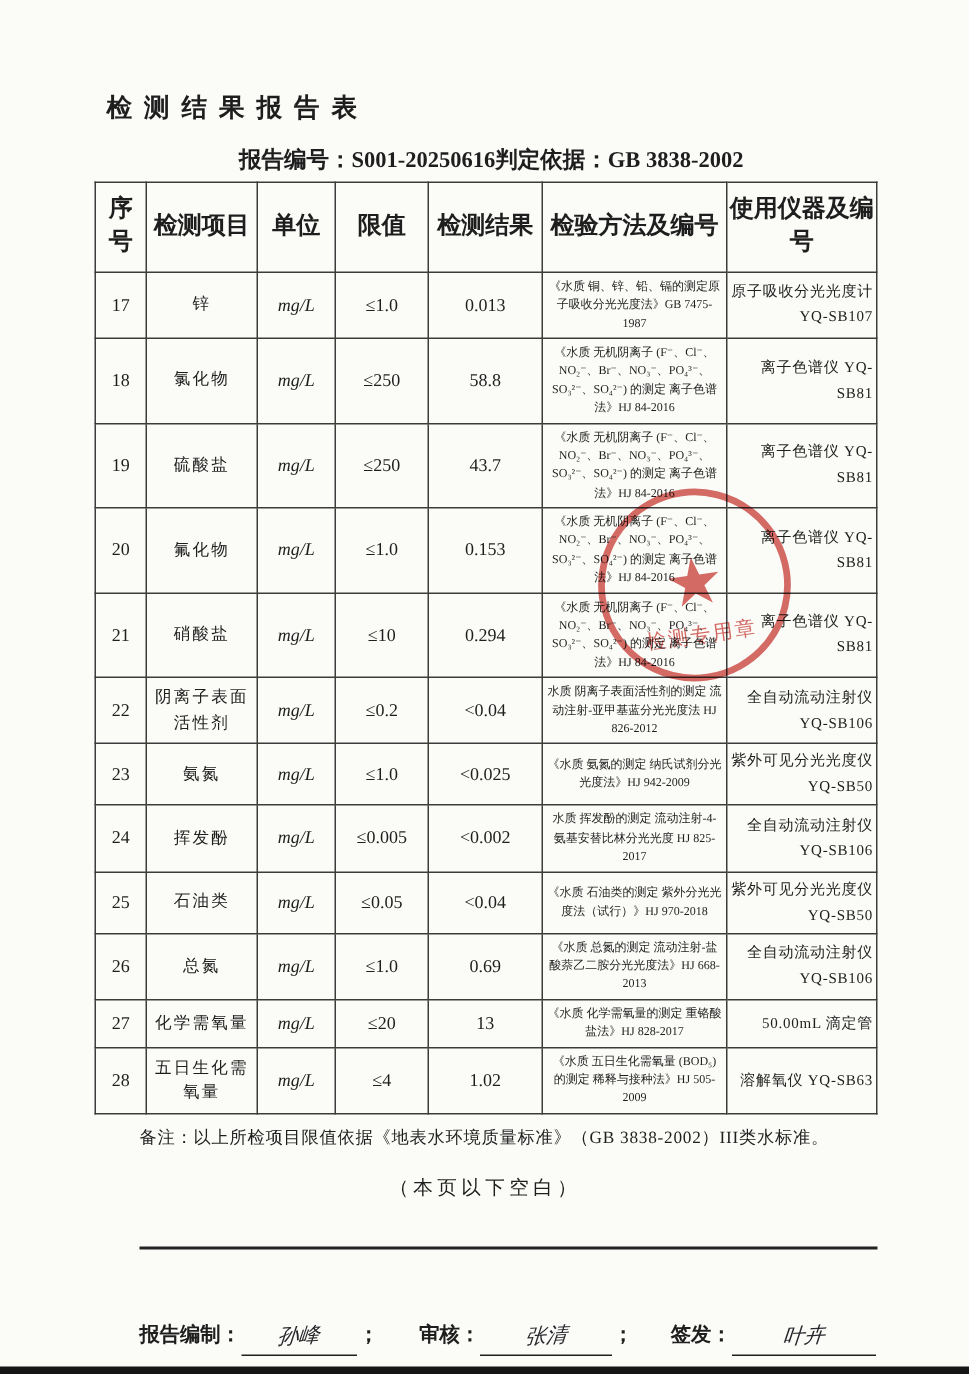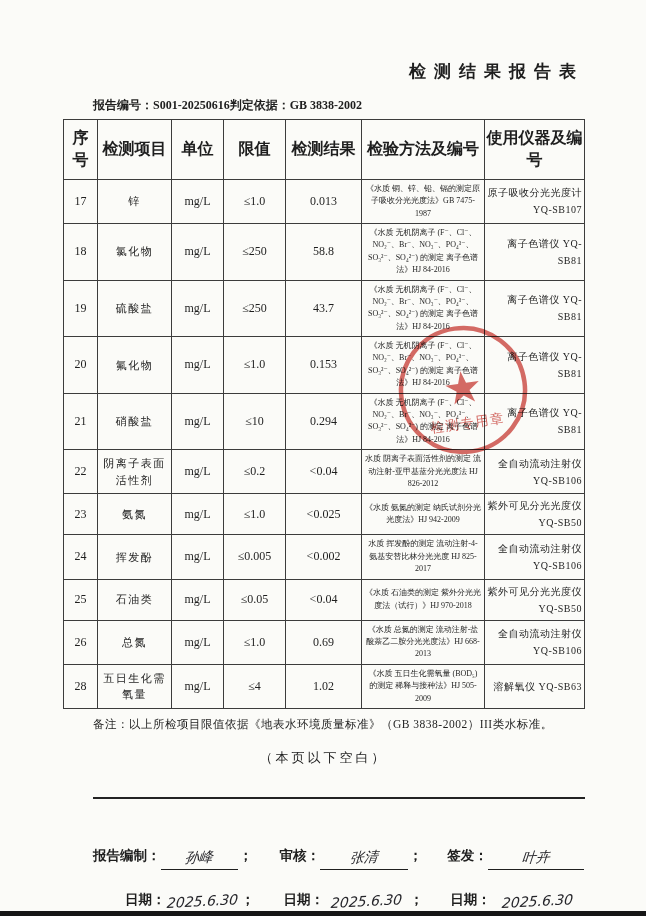--- a/index.html
+++ b/index.html
@@ -3,36 +3,36 @@
 <meta charset="utf-8">
 <style>
   html,body { margin:0; padding:0; }
   body {
     width:646px; height:916px; position:relative; overflow:hidden;
     background:#fbfbf8; color:#1e1e1e;
     font-family:"Liberation Serif","DejaVu Serif",serif;
   }
   .content { position:absolute; left:63px; top:0; width:521px; }
   .title {
-    margin-top:60px; text-align:right; font-size:17px; font-weight:bold;
+    margin-top:60px; text-align:left; font-size:17px; font-weight:bold;
     letter-spacing:8px; text-indent:8px;
   }
   .meta {
-    display:flex; justify-content:flex-start; margin-top:14px;
-    font-size:12px; font-weight:bold; padding-left:30px; padding-right:22px;
+    display:flex; justify-content:center; margin-top:14px;
+    font-size:15px; font-weight:bold; padding-left:30px; padding-right:22px;
   }
   table { border-collapse:collapse; table-layout:fixed; width:521px; margin-top:5px; }
   th, td {
     border:1px solid #3c3c3c; text-align:center; vertical-align:middle;
     padding:4px 2px; word-break:break-word;
   }
   th { font-size:16px; font-weight:bold; padding:7px 1px; line-height:1.4; }
   td.c-seq    { font-size:12px; }
   td.c-item   { font-size:11px; letter-spacing:1.5px; line-height:1.5; }
-  td.c-unit   { font-size:12px; }
+  td.c-unit   { font-size:12px;font-style:italic; }
   td.c-limit  { font-size:12px; }
   td.c-result { font-size:12px; }
   td.c-method { font-size:8px;  line-height:1.55; padding:3px 3px; }
   td.c-instr  { font-size:10px; letter-spacing:0.5px; line-height:1.7; padding:3px 2px;text-align:right; }
   .note { margin-top:8px; padding-left:30px; font-size:11.5px; letter-spacing:0.5px; }
   .blank-notice { margin-top:17px; text-align:center; font-size:13px; letter-spacing:3px; }
   .divider { margin:30px 0 0 30px; width:492px; height:0; border-top:2px solid #232323; }
   .sig-block { margin-top:48px; font-size:13.5px; font-weight:bold; }
   .sig-row { display:flex; align-items:flex-start; margin-left:30px; margin-bottom:21px; white-space:nowrap; }
   .sig-label { display:inline-block; }
@@ -170,20 +170,29 @@
         <tr>
           <td class="c-seq">26</td>
           <td class="c-item">总氮</td>
           <td class="c-unit">mg/L</td>
           <td class="c-limit">≤1.0</td>
           <td class="c-result">0.69</td>
           <td class="c-method">《水质 总氮的测定 流动注射-盐酸萘乙二胺分光光度法》HJ 668-2013</td>
           <td class="c-instr">全自动流动注射仪 YQ-SB106</td>
         </tr>
         <tr>
+          <td class="c-seq">27</td>
+          <td class="c-item">化学需氧量</td>
+          <td class="c-unit">mg/L</td>
+          <td class="c-limit">≤20</td>
+          <td class="c-result">13</td>
+          <td class="c-method">《水质 化学需氧量的测定 重铬酸盐法》HJ 828-2017</td>
+          <td class="c-instr">50.00mL 滴定管</td>
+        </tr>
+        <tr>
           <td class="c-seq">28</td>
           <td class="c-item">五日生化需氧量</td>
           <td class="c-unit">mg/L</td>
           <td class="c-limit">≤4</td>
           <td class="c-result">1.02</td>
           <td class="c-method">《水质 五日生化需氧量 (BOD₅) 的测定 稀释与接种法》HJ 505-2009</td>
           <td class="c-instr">溶解氧仪 YQ-SB63</td>
         </tr>
       </tbody>
   </table>

